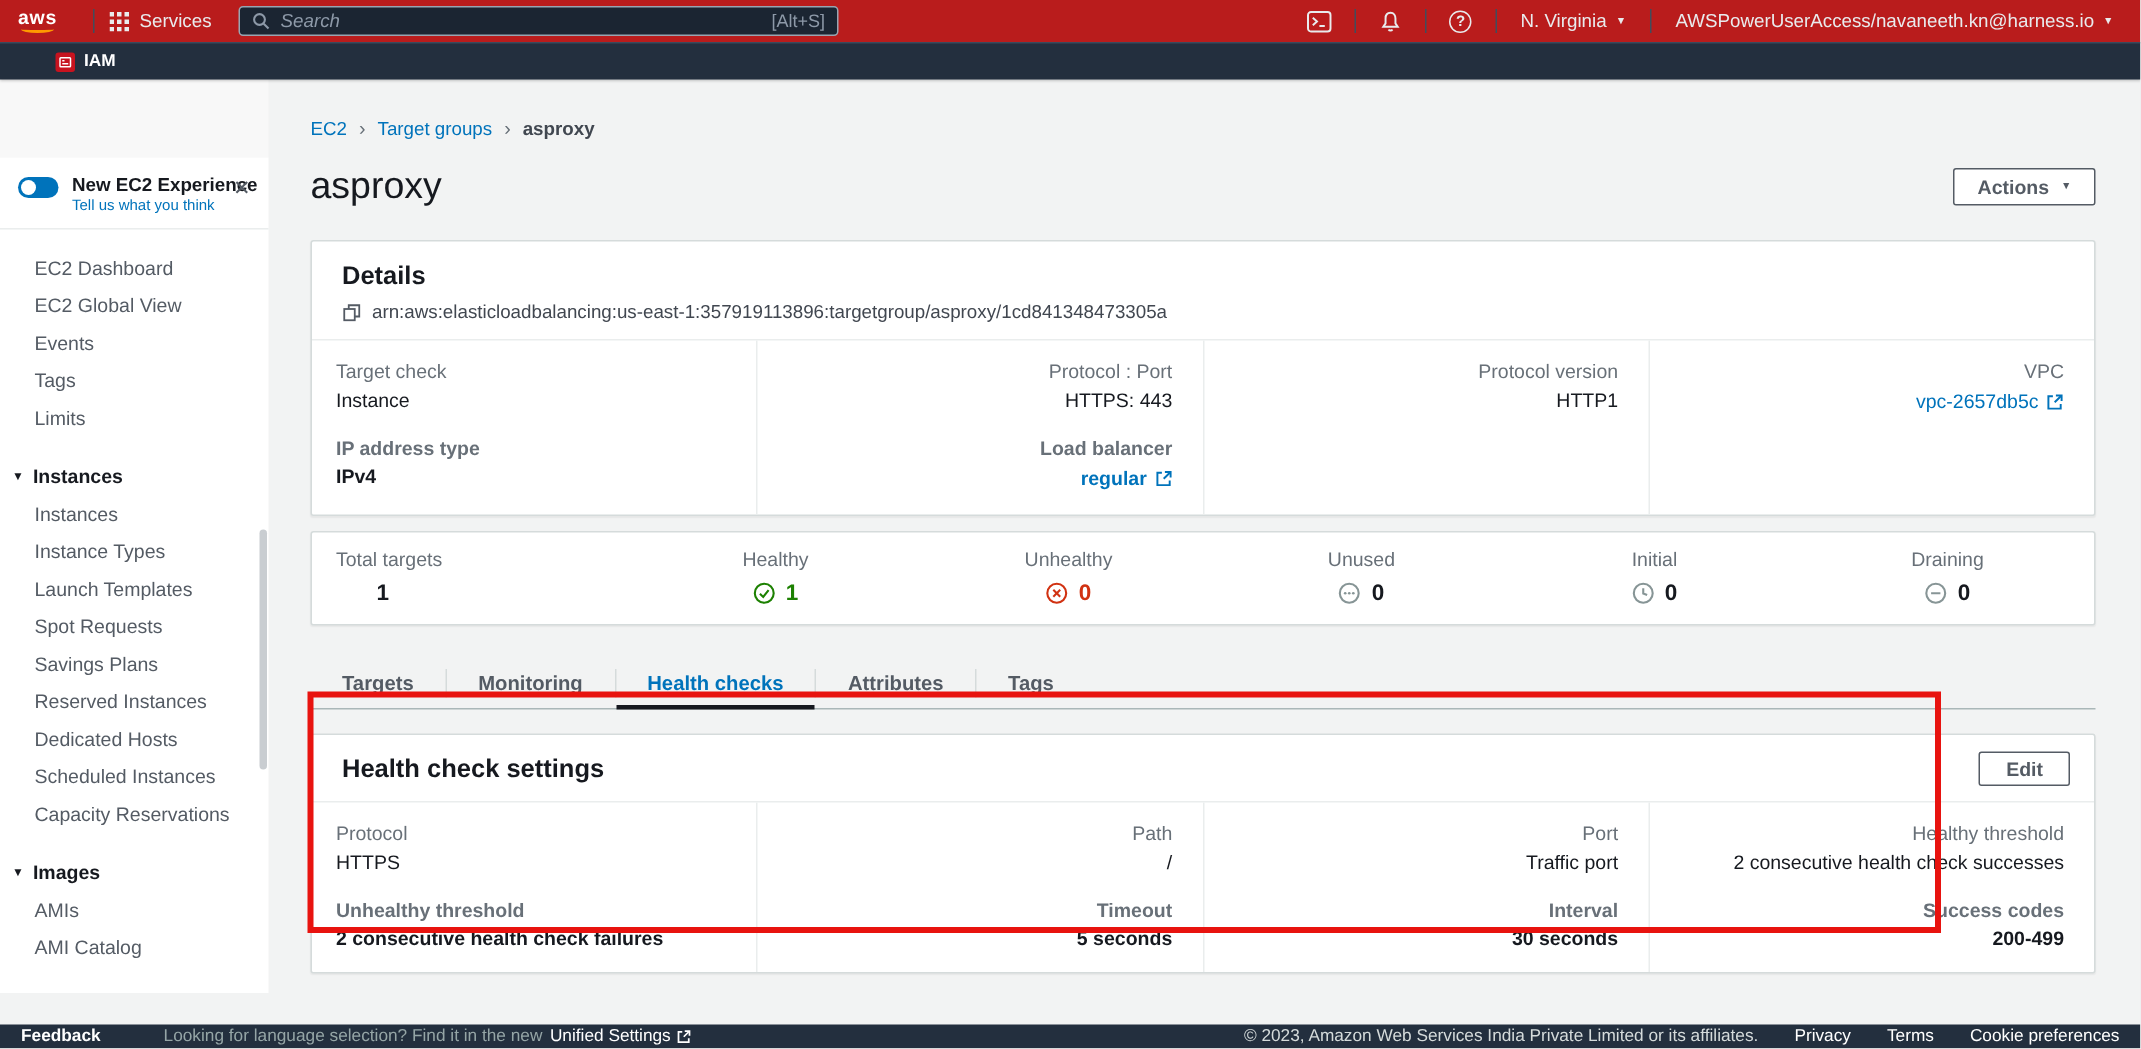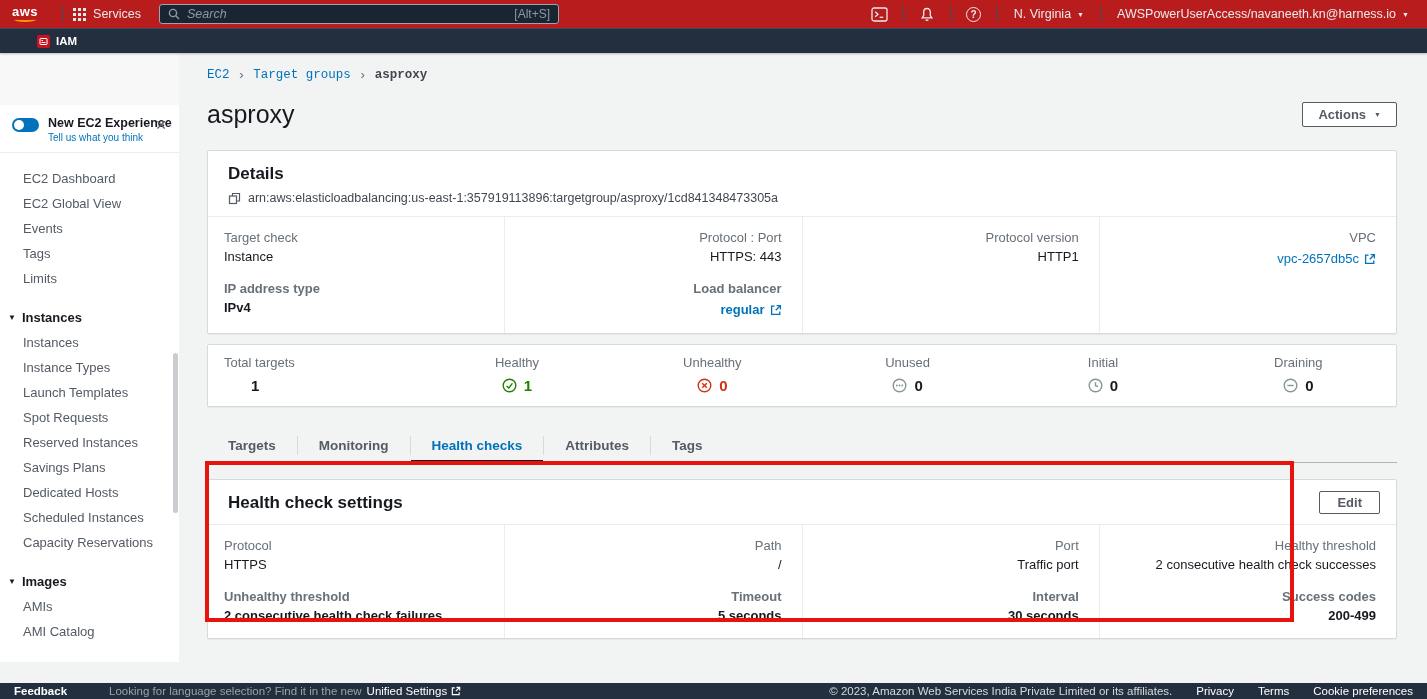--- a/index.html
+++ b/index.html
@@ -43,21 +43,21 @@
   .sb-close { position:absolute; right:12px; top:14px; color:#545b64; font-size:14px; cursor:pointer; line-height:12px; }
   .sb-nav { background:#fff; flex:1; padding-top:13px; overflow:hidden; }
   .nav-link { font-size:13px; color:#545b64; padding:5px 8px 5px 23px; cursor:pointer; white-space:nowrap; }
   .nav-section { font-size:13px; color:#16191f; font-weight:bold; padding:5px 8px 5px 8px; margin-top:14px; cursor:pointer; display:flex; align-items:center; gap:6px; white-space:nowrap; }
   .nav-section .sec-caret { font-size:8px; color:#16191f; }
   .sb-bottom { height:13px; background:#f2f3f3; }
   .sb-scrollbar { position:absolute; right:1px; top:300px; width:5px; height:160px; background:#c9cdd1; border-radius:3px; }
 
   
   .main { flex:1; padding:12px 30px 0 28px; position:relative; overflow:hidden; }
-  .breadcrumb { display:flex; align-items:flex-start; font-size:12.5px; margin-top:3px;font-family:Liberation Mono, monospace; }
+  .breadcrumb { display:flex; align-items:flex-end; font-size:12.5px; margin-top:13px; }
   .breadcrumb a { color:#0073bb; text-decoration:none; cursor:pointer; }
   .bc-sep { color:#687078; margin:0 8px; font-size:13px; }
   .bc-current { color:#414750; font-weight:bold; }
   .titlerow { display:flex; align-items:center; margin-top:17px; }
   .page-title { font-size:25px; font-weight:500; color:#16191f; }
   .btn { background:#fff; border:1px solid #545b64; border-radius:2px; color:#545b64; font-weight:bold; font-size:13px; padding:4px 15px; cursor:pointer; display:inline-flex; align-items:center; gap:8px; font-family:"Liberation Sans", sans-serif; }
   .btn .caret { color:#545b64; }
   .actions-btn { margin-left:auto; }
 
   .panel { background:#fff; border:1px solid #d5dbdb; border-radius:2px; box-shadow:0 1px 1px rgba(0,0,0,.05); }
@@ -215,22 +215,22 @@
         <div class="nav-link">Tags</div>
         <div class="nav-link">Limits</div>
         <div class="nav-section">
             <span class="sec-caret">▼</span>
             <span>Instances</span>
           </div>
         <div class="nav-link">Instances</div>
         <div class="nav-link">Instance Types</div>
         <div class="nav-link">Launch Templates</div>
         <div class="nav-link">Spot Requests</div>
+        <div class="nav-link">Savings Plans</div>
         <div class="nav-link">Reserved Instances</div>
-        <div class="nav-link">Savings Plans</div>
         <div class="nav-link">Dedicated Hosts</div>
         <div class="nav-link">Scheduled Instances</div>
         <div class="nav-link">Capacity Reservations</div>
         <div class="nav-section">
             <span class="sec-caret">▼</span>
             <span>Images</span>
           </div>
         <div class="nav-link">AMIs</div>
         <div class="nav-link">AMI Catalog</div>
         <div class="nav-section"></div>

